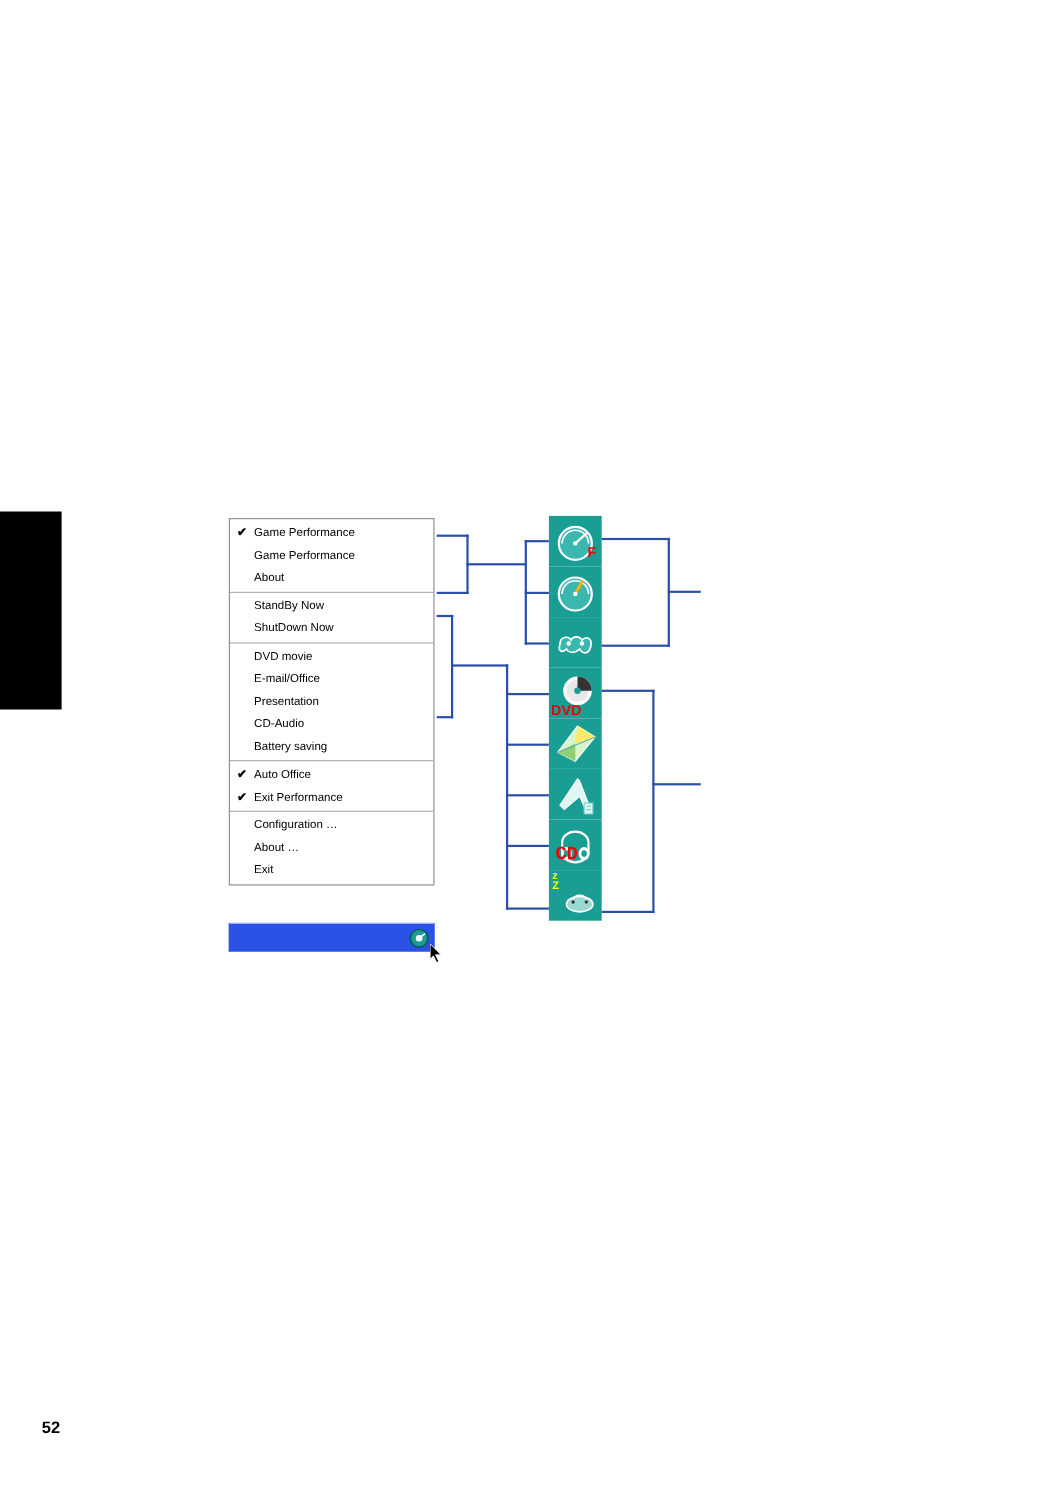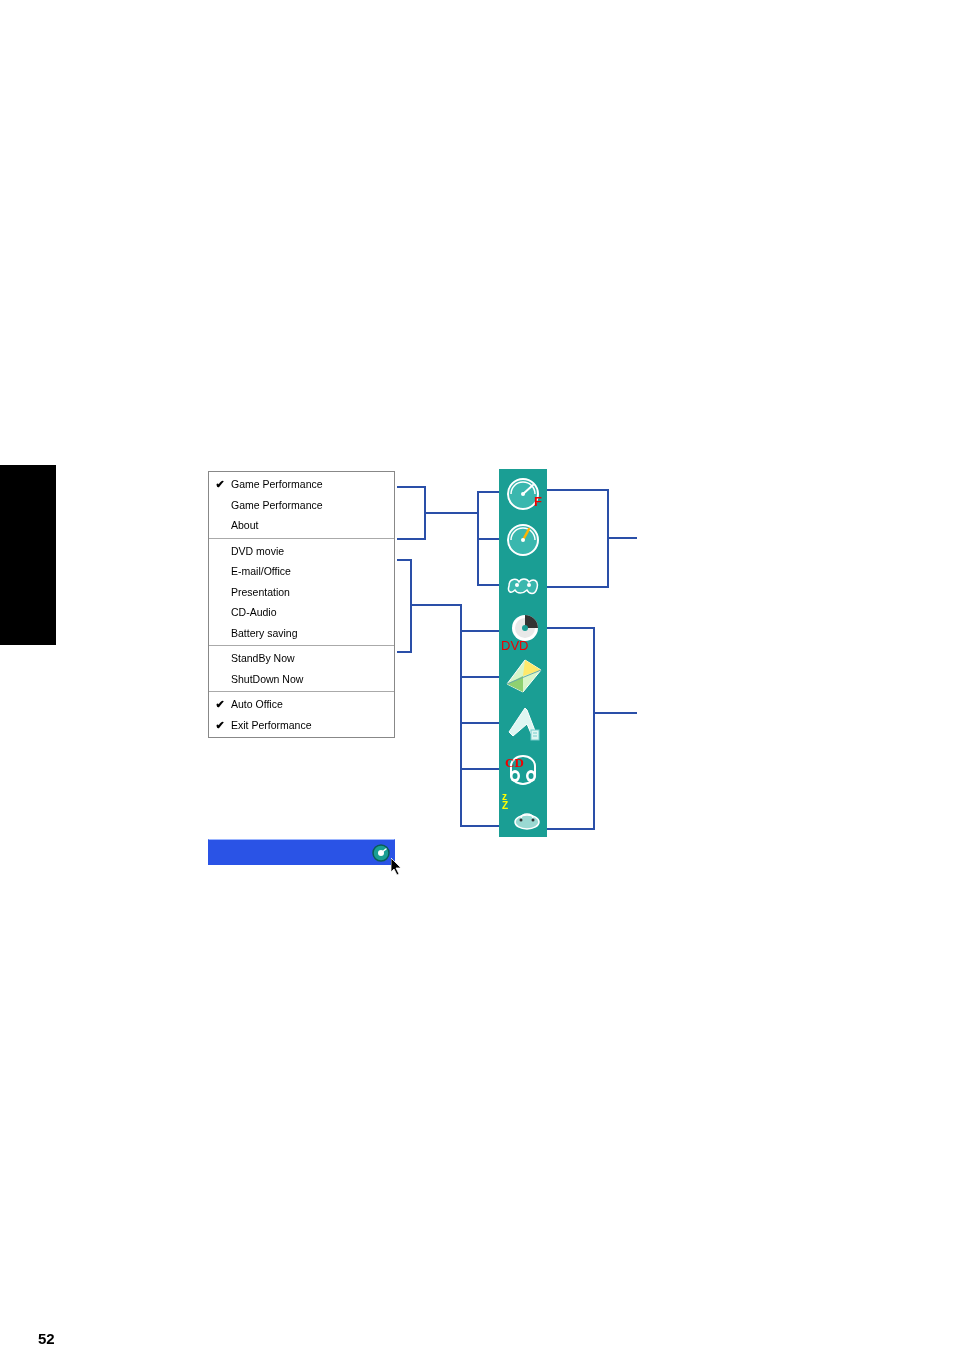--- a/index.html
+++ b/index.html
@@ -1,39 +1,39 @@
 <!DOCTYPE html>
 <html><head>
 <meta charset="utf-8">
 <style>
 html,body{margin:0;padding:0;font-family:Verdana,Tahoma,Arial,sans-serif;font-size:10.5px;background:#fff;color:#000;}
 .page{position:relative;width:954px;height:1351px;}
 .side-tab{position:absolute;left:0;top:465px;width:56px;height:180px;background:#000;}
-.page-number{position:absolute;left:38px;top:1290px;font-family:Arial,sans-serif;font-size:15px;font-weight:bold;color:#000;margin-top:40px;}
+.page-number{position:absolute;left:38px;top:1290px;font-family:Arial,sans-serif;font-size:15px;font-weight:bold;color:#000;}
 
 
 .menu{position:absolute;left:208px;top:471px;width:187px;background:#fff;border:1px solid #888;box-sizing:border-box;}
 .menu-group{border-bottom:1px solid #aaa;padding:2px 0;}
 .menu-group:last-of-type{border-bottom:none;}
 .menu-item{display:flex;align-items:center;height:20.5px;padding:0 6px 0 4px;cursor:default;}
 .check{width:14px;height:14px;margin-right:4px;color:#000;font-weight:bold;font-size:11px;line-height:14px;text-align:center;}
 .menu-item .label{white-space:nowrap;}
 .taskbar{position:absolute;left:208px;top:839px;width:187px;height:26px;background:#2a53e6;border:1px solid #2a53e6;border-top:1px solid #9db6ff;box-sizing:border-box;}
 .tray-icon{position:absolute;right:2px;top:2px;width:22px;height:22px;background:#2a53e6;display:flex;align-items:center;justify-content:center;}
 .tray-icon svg{width:20px;height:20px;}
 .cursor-arrow{position:absolute;left:391px;top:858px;}
 .cursor-arrow svg{width:14px;height:18px;}
 
 
 .icons{position:absolute;left:499px;top:469px;width:48px;}
 .icon{width:48px;height:46px;background:#1a9e94;display:flex;align-items:center;justify-content:center;position:relative;overflow:hidden;}
 .icon + .icon{margin-top:0;}
 .icon-super svg, .icon-high svg, .icon-game svg, .icon-dvd svg, .icon-email svg, .icon-pres svg, .icon-cd svg, .icon-batt svg{width:40px;height:40px;}
-.dvd-txt{position:absolute;left:2px;bottom:0;font-size:13px;font-weight:normal;color:#e00;font-family:Arial,sans-serif;}
-.cd-txt{position:absolute;left:6px;bottom:20px;font-size:13px;font-weight:bold;color:#e00;font-family:Liberation Serif, serif;}
+.dvd-txt{position:absolute;left:2px;bottom:0;font-size:13px;font-weight:bold;color:#e00;font-family:Arial,sans-serif;}
+.cd-txt{position:absolute;left:6px;bottom:4px;font-size:17px;font-weight:bold;color:#e00;font-family:Liberation Mono, monospace;}
 .z-txt{position:absolute;left:3px;top:1px;font-size:10px;font-weight:bold;color:#ff0;font-family:Arial,sans-serif;line-height:9px;}
 
 
 .line{position:absolute;background:#2a4fa8;}
 .hline{height:2px;}
 .vline{width:2px;}
 </style>
 </head>
 <body>
 
@@ -52,57 +52,71 @@
         <span class="label">Game Performance</span>
       </div>
       <div class="menu-item">
         <span class="check"></span>
         <span class="label">About</span>
       </div>
     </div>
     <div class="menu-group">
       <div class="menu-item">
         <span class="check"></span>
+        <span class="label">StandBy Now</span>
+      </div>
+      <div class="menu-item">
+        <span class="check"></span>
+        <span class="label">ShutDown Now</span>
+      </div>
+    </div>
+    <div class="menu-group">
+      <div class="menu-item">
+        <span class="check"></span>
         <span class="label">DVD movie</span>
       </div>
       <div class="menu-item">
         <span class="check"></span>
         <span class="label">E-mail/Office</span>
       </div>
       <div class="menu-item">
         <span class="check"></span>
         <span class="label">Presentation</span>
       </div>
       <div class="menu-item">
         <span class="check"></span>
         <span class="label">CD-Audio</span>
       </div>
       <div class="menu-item">
         <span class="check"></span>
         <span class="label">Battery saving</span>
-      </div>
-    </div>
-    <div class="menu-group">
-      <div class="menu-item">
-        <span class="check"></span>
-        <span class="label">StandBy Now</span>
-      </div>
-      <div class="menu-item">
-        <span class="check"></span>
-        <span class="label">ShutDown Now</span>
       </div>
     </div>
     <div class="menu-group">
       <div class="menu-item">
         <span class="check">✔</span>
         <span class="label">Auto Office</span>
       </div>
       <div class="menu-item">
         <span class="check">✔</span>
         <span class="label">Exit Performance</span>
+      </div>
+    </div>
+    <div class="menu-group">
+      <div class="menu-item">
+        <span class="check"></span>
+        <span class="label">Configuration …</span>
+      </div>
+      <div class="menu-item">
+        <span class="check"></span>
+        <span class="label">About …</span>
+      </div>
+      <div class="menu-item">
+        <span class="check"></span>
+        <span class="label">Exit</span>
       </div>
     </div>
   </div>
 
   <div class="taskbar">
     <div class="tray-icon">
       <svg viewBox="0 0 20 20">
         <circle cx="10" cy="10" r="8" fill="#1a9e94" stroke="#0b5c55" stroke-width="1.5"></circle>
         <circle cx="10" cy="10" r="3" fill="#fff"></circle>
         <line x1="10" y1="10" x2="15" y2="6" stroke="#fff" stroke-width="1.5" stroke-linecap="round"></line>

